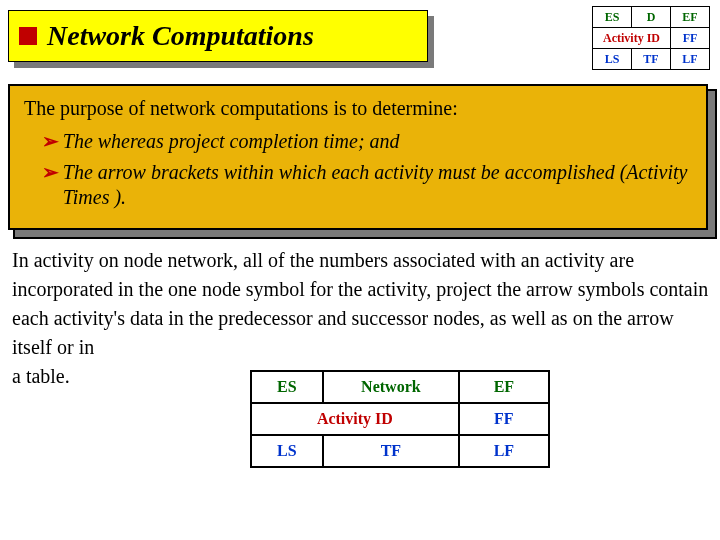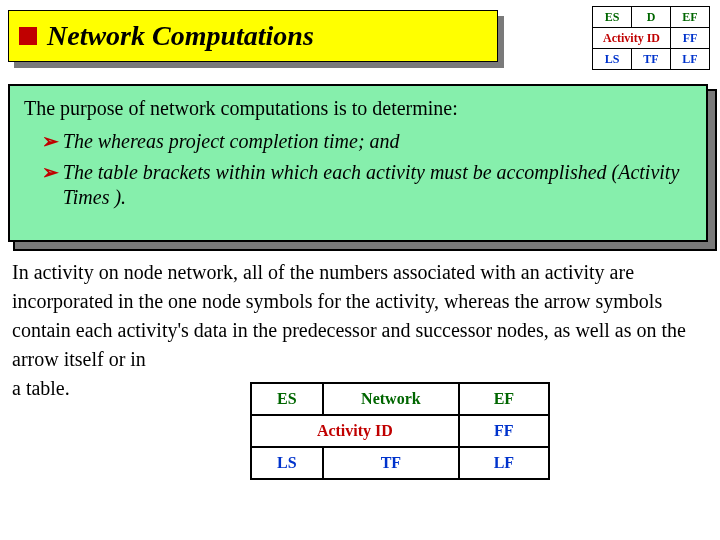--- a/index.html
+++ b/index.html
@@ -20,21 +20,21 @@
     padding: 6px 8px 8px 8px;
   }
   .top-row {
     display: flex;
     align-items: flex-start;
     gap: 8px;
   }
   .title-box {
     position: relative;
     margin-top: 4px;
-    width: 490px;
+    width: 420px;
     height: 52px;
   }
   .title-shadow {
     position: absolute;
     left: 6px; top: 6px;
     width: 100%; height: 100%;
     background: #7a7a7a;
   }
   .title-front {
     position: absolute;
@@ -86,24 +86,24 @@
   .body-shadow {
     position: absolute;
     left: 5px; top: 5px;
     width: 100%; height: 100%;
     background: #7a7a7a;
     border: 2px solid #000;
   }
   .body-front {
     position: relative;
     width: 100%;
-    background: #86efac;
+    background: #eab308;
     border: 2px solid #000;
     box-sizing: border-box;
-    padding: 10px 14px 24px 14px;
+    padding: 10px 14px 12px 14px;
     font-size: 20px;
     line-height: 1.25;
   }
   .bullet-line {
     display: flex;
     align-items: flex-start;
     font-style: italic;
     color: #000;
     margin: 6px 0 6px 18px;
   }
@@ -196,27 +196,27 @@
   <div class="body-box">
     <div class="body-shadow"></div>
     <div class="body-front">
       <div style="margin-bottom:8px;">The purpose of network computations is to determine:</div>
       <div class="bullet-line">
         <span class="arrow-bullet">➢</span>
         <span>The whereas project completion time; and</span>
       </div>
       <div class="bullet-line">
         <span class="arrow-bullet">➢</span>
-        <span>The table brackets within which each activity must be accomplished (Activity Times ).</span>
+        <span>The arrow brackets within which each activity must be accomplished (Activity Times ).</span>
       </div>
     </div>
   </div>
 
   <div class="para">
-    <span>In activity on node network, all of the numbers associated with an activity are incorporated in the one node symbols for the activity, whereas the arrow symbols contain each activity's data in the predecessor and successor nodes, as well as on the arrow itself or in</span>
+    <span>In activity on node network, all of the numbers associated with an activity are incorporated in the one node symbol for the activity, project the arrow symbols contain each activity's data in the predecessor and successor nodes, as well as on the arrow itself or in</span>
     <div class="para-table-row">
       <span class="left-text">a table.</span>
 
       <div class="big-table-wrap">
         <table class="big-table">
           <tbody>
               <tr>
             <td class="green w1">ES</td>
             <td class="green w2">Network</td>
             <td class="green w3">EF</td>

